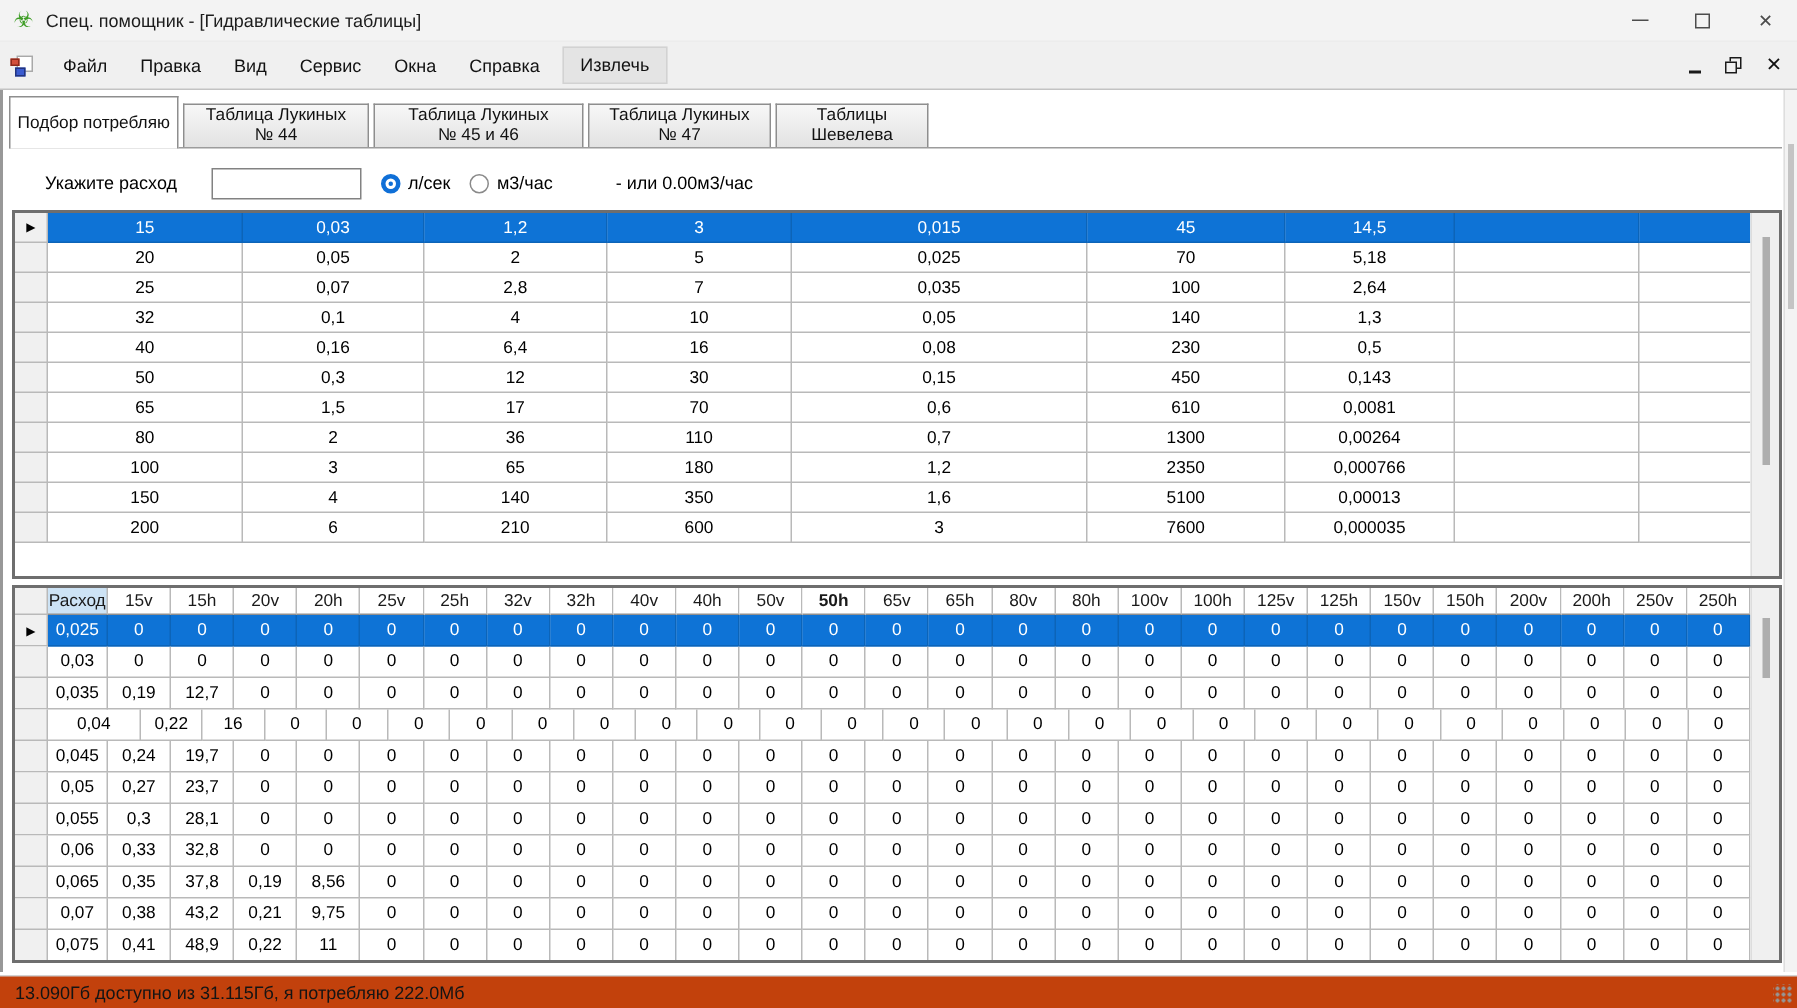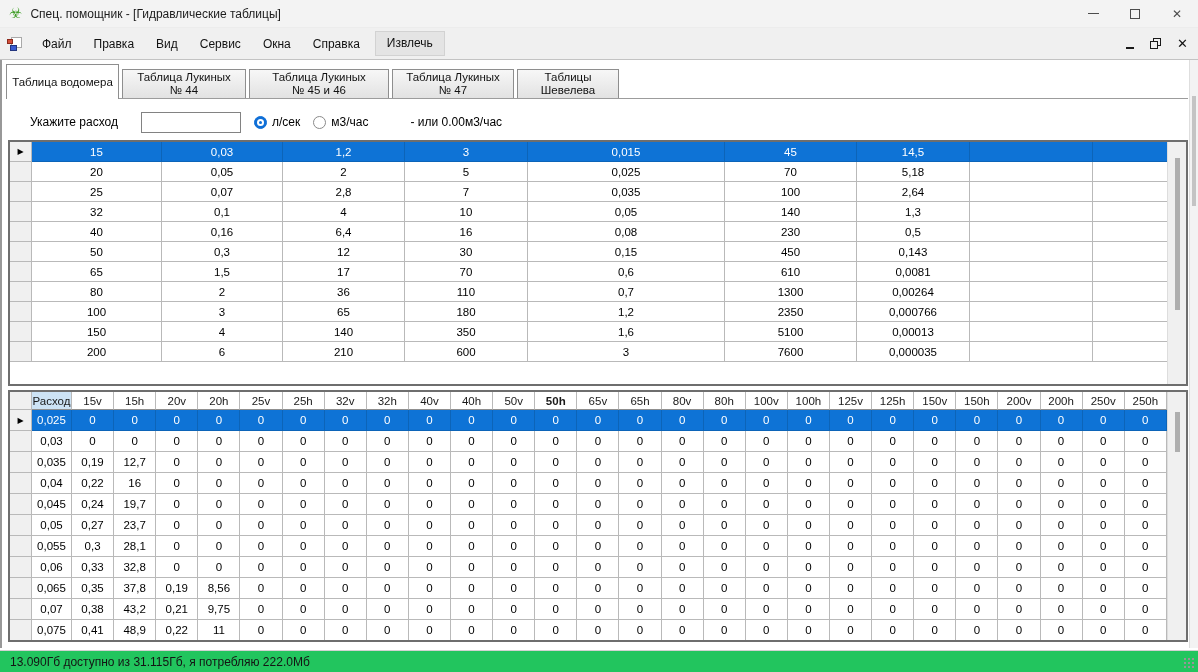--- a/index.html
+++ b/index.html
@@ -65,21 +65,21 @@
   .g1 { height:20px; } .head.g1 { height:21px; }
   .g2 { height:21px; } .head.g2 { height:18px; }
   .c { border-right:1px solid #b9b9b9; border-bottom:1px solid #b9b9b9; display:flex; align-items:center; justify-content:center; overflow:hidden; white-space:nowrap; font-size:11.5px; flex-shrink:0; }
   .hc { border-bottom-color:#8f8f8f; background:#fff; color:#1a1a1a; }
   .hc.sorted { background:#cde3f5; }
   .ind { background:#f0f0f0; font-family:"DejaVu Sans",sans-serif; font-size:8px; color:#000; }
   .filler { border-right:none; }
   .sel .dc { background:#0e73d6; color:#fff; border-right-color:#0c64b8; border-bottom-color:#0c64b8; }
   .sel .ind { background:#f0f0f0; color:#000; }
   
-  .statusbar { position:absolute; left:0; right:0; bottom:0; height:22px; background:#22c55e; border-top:1px solid #d2d2d2; display:flex; align-items:center; }
+  .statusbar { position:absolute; left:0; right:0; bottom:0; height:22px; background:#c2410c; border-top:1px solid #d2d2d2; display:flex; align-items:center; }
   .status-text { margin-left:10px; color:#141414; }
   .resize-grip { position:absolute; right:3px; bottom:3px; width:13px; height:13px;
      background: radial-gradient(#969696 1.2px, transparent 1.3px); background-size:4px 4px; background-position:1px 1px; }
 </style>
 </head>
 <body>
 
 <div class="titlebar">
   <span class="app-icon">☣</span>
   <span class="title-text">Спец. помощник - [Гидравлические таблицы]</span>
@@ -115,21 +115,21 @@
         <span class="r1"></span>
         <span class="r2"></span>
       </span>
     <span class="mdi-close">✕</span>
   </div>
 </div>
 
 <div class="content">
   <div class="tabstrip">
     <div class="tab active" style="width:113px">
-      <span>Таблица водомера</span>
+      <span>Подбор потребляю</span>
     </div>
     <div class="tab" style="width:124px">
       <span>Таблица Лукиных</span>
       <span>№ 44</span>
     </div>
     <div class="tab" style="width:140px">
       <span>Таблица Лукиных</span>
       <span>№ 45 и 46</span>
     </div>
     <div class="tab" style="width:122px">
@@ -414,21 +414,21 @@
         <div class="c dc" style="flex: 1 1 0px;">0</div>
         <div class="c dc" style="flex: 1 1 0px;">0</div>
         <div class="c dc" style="flex: 1 1 0px;">0</div>
         <div class="c dc" style="flex: 1 1 0px;">0</div>
         <div class="c dc" style="flex: 1 1 0px;">0</div>
         <div class="c dc" style="flex: 1 1 0px;">0</div>
         <div class="c dc" style="flex: 1 1 0px;">0</div>
       </div>
       <div class="grow g2">
         <div class="c ind" style="width: 22px;"></div>
-        <div class="c dc" style="width: 40px;">0,04</div>
+        <div class="c dc" style="width: 62px;">0,04</div>
         <div class="c dc" style="flex: 1 1 0px;">0,22</div>
         <div class="c dc" style="flex: 1 1 0px;">16</div>
         <div class="c dc" style="flex: 1 1 0px;">0</div>
         <div class="c dc" style="flex: 1 1 0px;">0</div>
         <div class="c dc" style="flex: 1 1 0px;">0</div>
         <div class="c dc" style="flex: 1 1 0px;">0</div>
         <div class="c dc" style="flex: 1 1 0px;">0</div>
         <div class="c dc" style="flex: 1 1 0px;">0</div>
         <div class="c dc" style="flex: 1 1 0px;">0</div>
         <div class="c dc" style="flex: 1 1 0px;">0</div>

